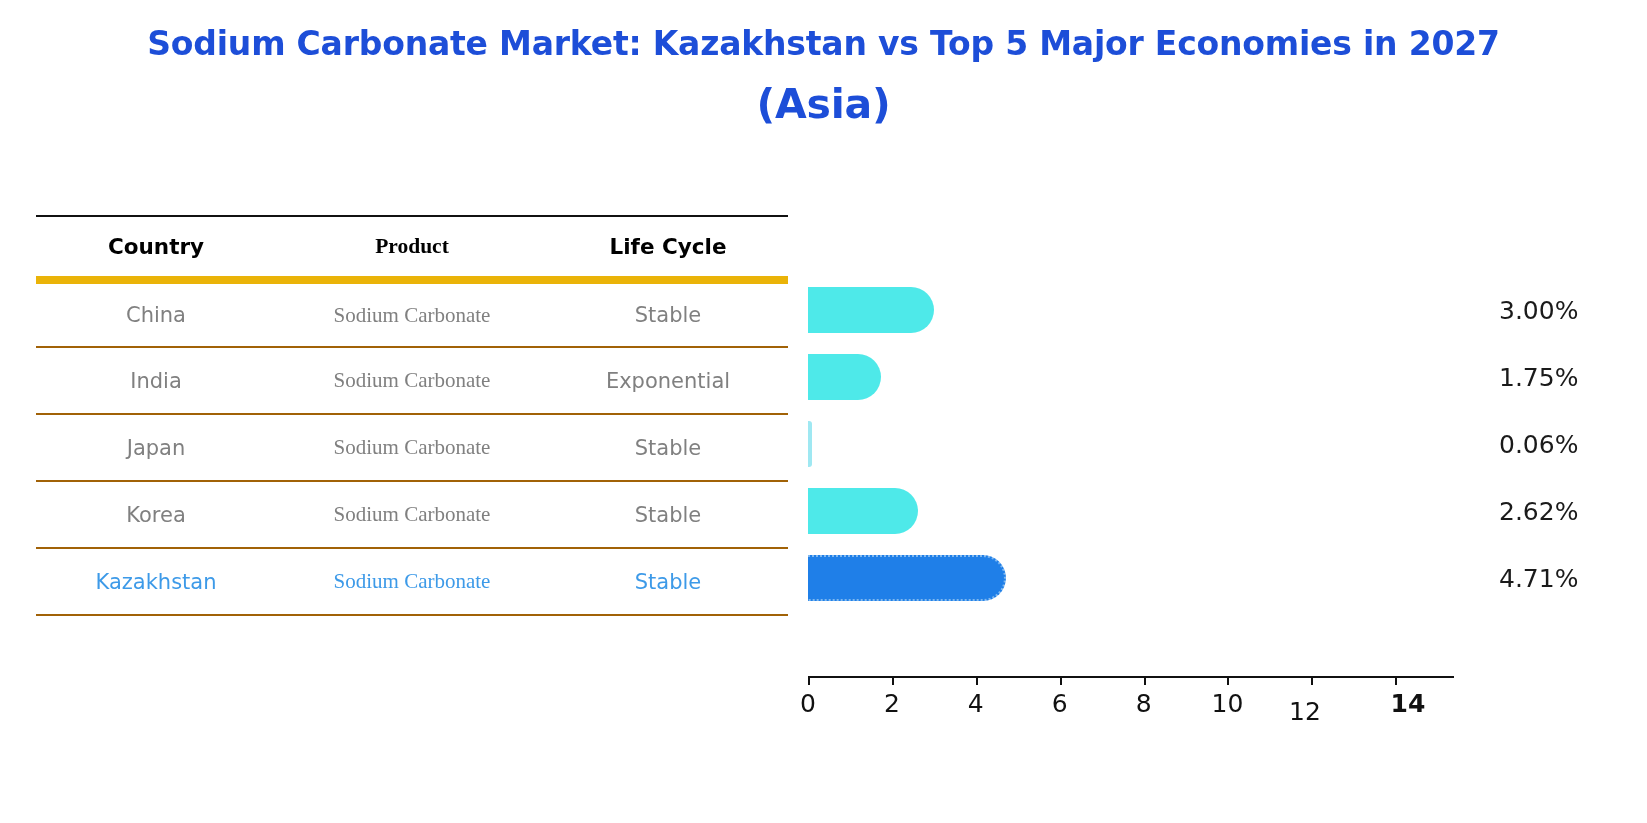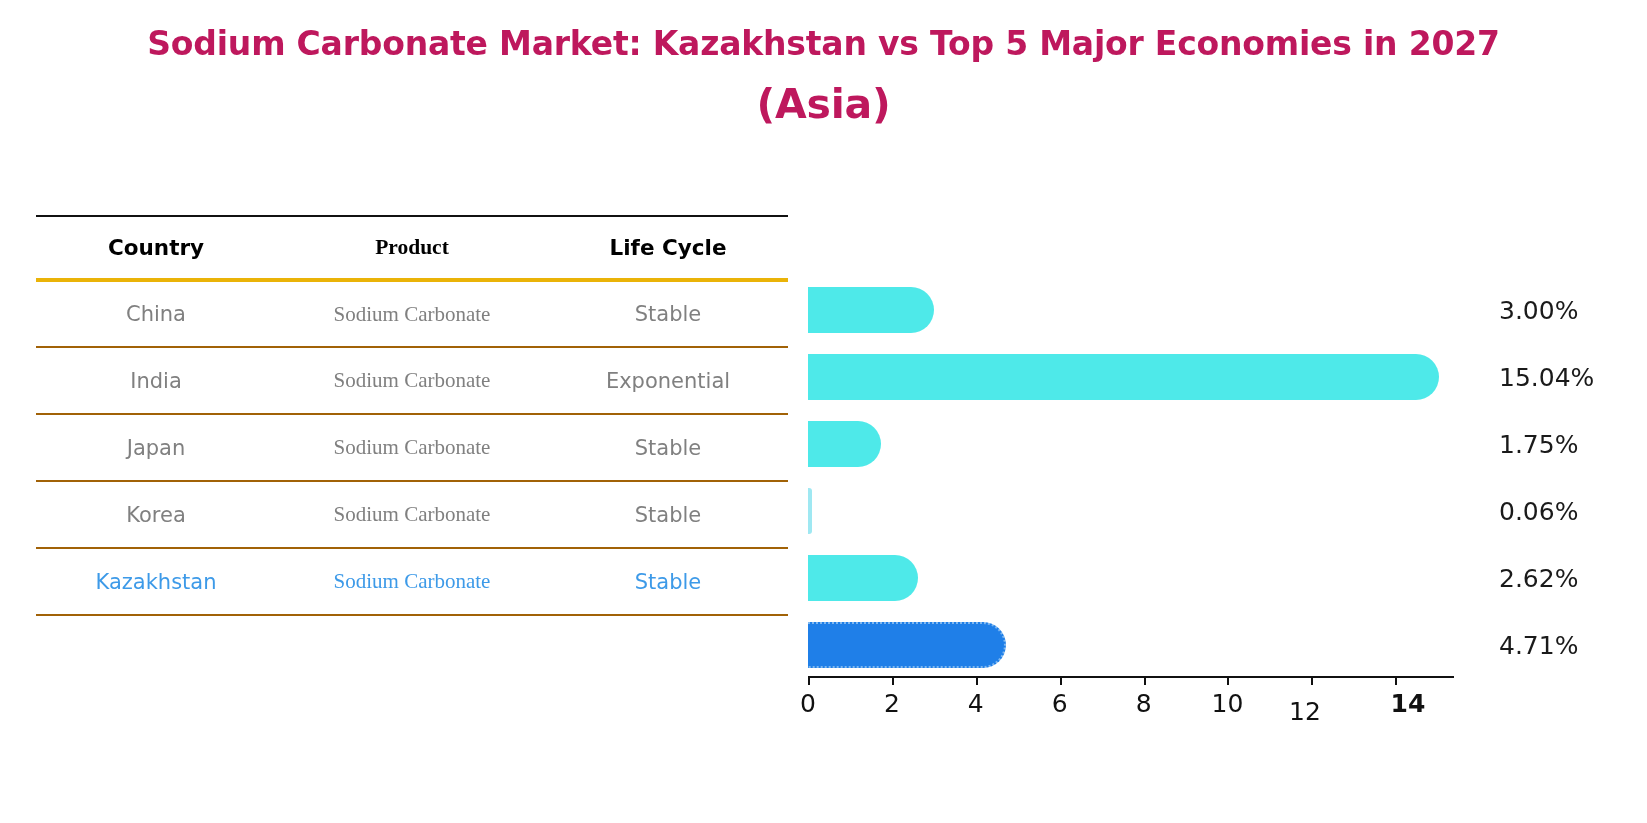--- a/index.html
+++ b/index.html
@@ -21,21 +21,21 @@
   .title-block {
     width: 1647px;
     padding-top: 14px;
     text-align: center;
   }
   .title-line {
     font-family: "DejaVu Sans", sans-serif;
     font-weight: bold;
     font-size: 33px;
     line-height: 60px;
-    color: #be185d;
+    color: #1d4ed8;
     letter-spacing: -0.2px;
     white-space: nowrap;
   }
   .title-line.sub { font-size: 41px; }
 
   
   .figure {
     position: absolute;
     left: 0;
     top: 0;
@@ -61,21 +61,21 @@
     height: 67px;
     vertical-align: middle;
     font-size: 21px;
     font-weight: normal;
   }
   .tbl thead th {
     font-weight: bold;
     font-size: 21.5px;
     color: #000000;
     border-top: 2px solid #111;
-    border-bottom: 4px solid #eab308;
+    border-bottom: 8px solid #eab308;
     height: 64px;
   }
   .tbl tbody td {
     color: #808080;
     border-bottom: 2px solid #a16207;
   }
   .tbl tbody tr.highlight td {
     color: #3d9ae8;
   }
   .col-country  { width: 240px; }
@@ -202,24 +202,20 @@
           <td class="col-lifecycle">Stable</td>
         </tr>
       </tbody>
     </table>
   </div>
 
   <div class="chart-panel">
     <div class="bar-row">
       <div class="bar" style="width: 125.844px;"></div>
       <div class="bar-value">3.00%</div>
-    </div>
-    <div class="bar-row">
-      <div class="bar" style="width: 630.899px;"></div>
-      <div class="bar-value">15.04%</div>
     </div>
     <div class="bar-row">
       <div class="bar" style="width: 73.4091px;"></div>
       <div class="bar-value">1.75%</div>
     </div>
     <div class="bar-row">
       <div class="bar tiny" style="width: 4px;"></div>
       <div class="bar-value">0.06%</div>
     </div>
     <div class="bar-row">

